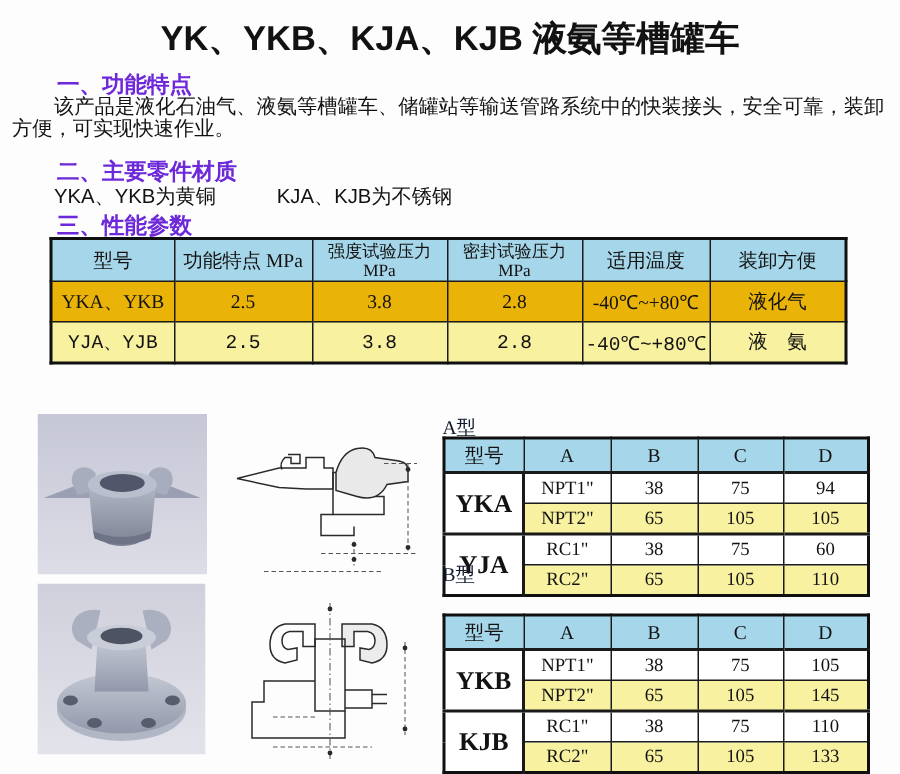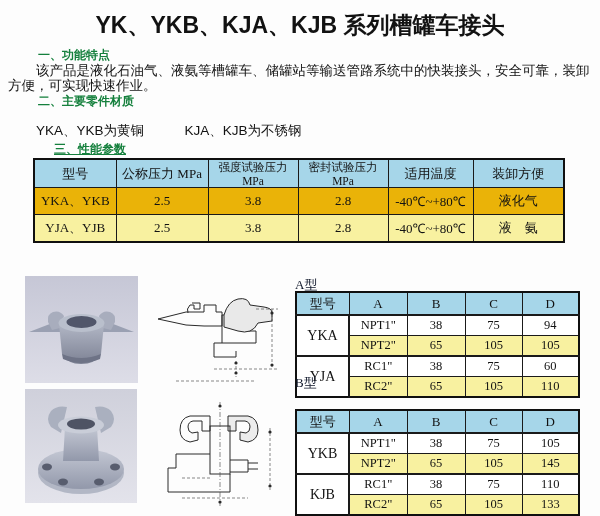--- a/index.html
+++ b/index.html
@@ -1,61 +1,61 @@
 <!DOCTYPE html>
 <html><head>
 <meta charset="utf-8">
 <style>
   html,body{margin:0;padding:0;background:#ffffff;}
   .page{position:relative;width:600px;height:516px;background:#fdfdfd;overflow:hidden;
         font-family:"Liberation Sans",sans-serif;color:#121212;}
   .title{position:absolute;top:10px;left:0;width:100%;text-align:center;
          font-size:23px;font-weight:bold;}
-  .h-red{position:absolute;font-size:12px;font-weight:bold;color:#15803d;white-space:nowrap;}
-  #h1{top:47px;left:38px;} #h2{top:93px;left:38px;} #h3{top:141px;left:54px;text-decoration:underline;} #h4{top:246px;left:38px;}
+  .h-red{position:absolute;font-size:15px;font-weight:bold;color:#6d28d9;white-space:nowrap;}
+  #h1{top:47px;left:38px;} #h2{top:105px;left:38px;} #h3{top:141px;left:38px;} #h4{top:246px;left:38px;}
   .body-text{position:absolute;top:63px;left:8px;width:582px;font-size:13.5px;
              line-height:15px;text-indent:28px;}
   .materials{position:absolute;top:122px;left:36px;font-size:13.5px;white-space:pre;}
 
   table{border-collapse:collapse;table-layout:fixed;}
   td{padding:0;text-align:center;vertical-align:middle;border:1px solid #1a1a1a;}
 
   .perf{position:absolute;top:158px;left:33px;border:2px solid #101010;
         font-family:"Liberation Serif",serif;}
   .perf td{font-size:13px;}
   .perf .hdr td{background:#a6d6e9;height:25px;}
   .perf .r1 td{background:#eab308;height:26px;}
-  .perf .r2 td{background:#f8f1a0;height:26px;}
+  .perf .r2 td{background:#f8f1a0;height:26px;font-family:Liberation Mono, monospace;}
   .perf td.sm{font-size:11.5px;}
 
   .type-label{position:absolute;left:295px;font-family:"Liberation Serif",serif;
               font-size:13px;color:#0f172a;}
   #labelA{top:276px;} #labelB{top:374px;}
 
   .dim{position:absolute;left:295px;border:2px solid #101010;
        font-family:"Liberation Serif",serif;}
   #tableA{top:291px;} #tableB{top:409px;}
   .dim td{font-size:12.5px;height:19px;}
   .dim .hdr td{background:#a6d6e9;height:21px;font-size:13px;}
-  .dim td.model{background:#ffffff;font-size:14px;border-right:2px solid #1a1a1a;}
+  .dim td.model{background:#ffffff;font-size:17px;border-right:2px solid #1a1a1a;font-weight:bold;}
   .dim td.white{background:#ffffff;}
   .dim td.yellow{background:#f8f1a0;}
   .dim tr.grp td{border-top:2px solid #1a1a1a;}
 
   .figure{position:absolute;}
   #photo1{top:276px;left:25px;} #drawA{top:281px;left:152px;}
   #photo2{top:389px;left:25px;} #drawB{top:398px;left:152px;}
   svg{display:block;}
 </style>
 </head>
 <body>
 
 <div class="page">
 
-  <div class="title">YK、YKB、KJA、KJB 系列槽罐车接头</div>
+  <div class="title">YK、YKB、KJA、KJB 液氨等槽罐车</div>
 
   <div class="h-red" id="h1">一、功能特点</div>
   <div class="body-text">该产品是液化石油气、液氨等槽罐车、储罐站等输送管路系统中的快装接头，安全可靠，装卸方便，可实现快速作业。</div>
 
   <div class="h-red" id="h2">二、主要零件材质</div>
   <div class="materials">YKA、YKB为黄铜　　　KJA、KJB为不锈钢</div>
 
   <div class="h-red" id="h3">三、性能参数</div>
 
   <table class="perf">
@@ -63,21 +63,21 @@
         <col style="width:82px">
         <col style="width:92px">
         <col style="width:90px">
         <col style="width:90px">
         <col style="width:85px">
         <col style="width:91px">
       </colgroup>
     <tbody>
         <tr class="hdr">
       <td>型号</td>
-      <td>公称压力 MPa</td>
+      <td>功能特点 MPa</td>
       <td class="sm">强度试验压力MPa</td>
       <td class="sm">密封试验压力MPa</td>
       <td>适用温度</td>
       <td>装卸方便</td>
     </tr>
     <tr class="r1">
       <td>YKA、YKB</td>
       <td>2.5</td>
       <td>3.8</td>
       <td>2.8</td>

